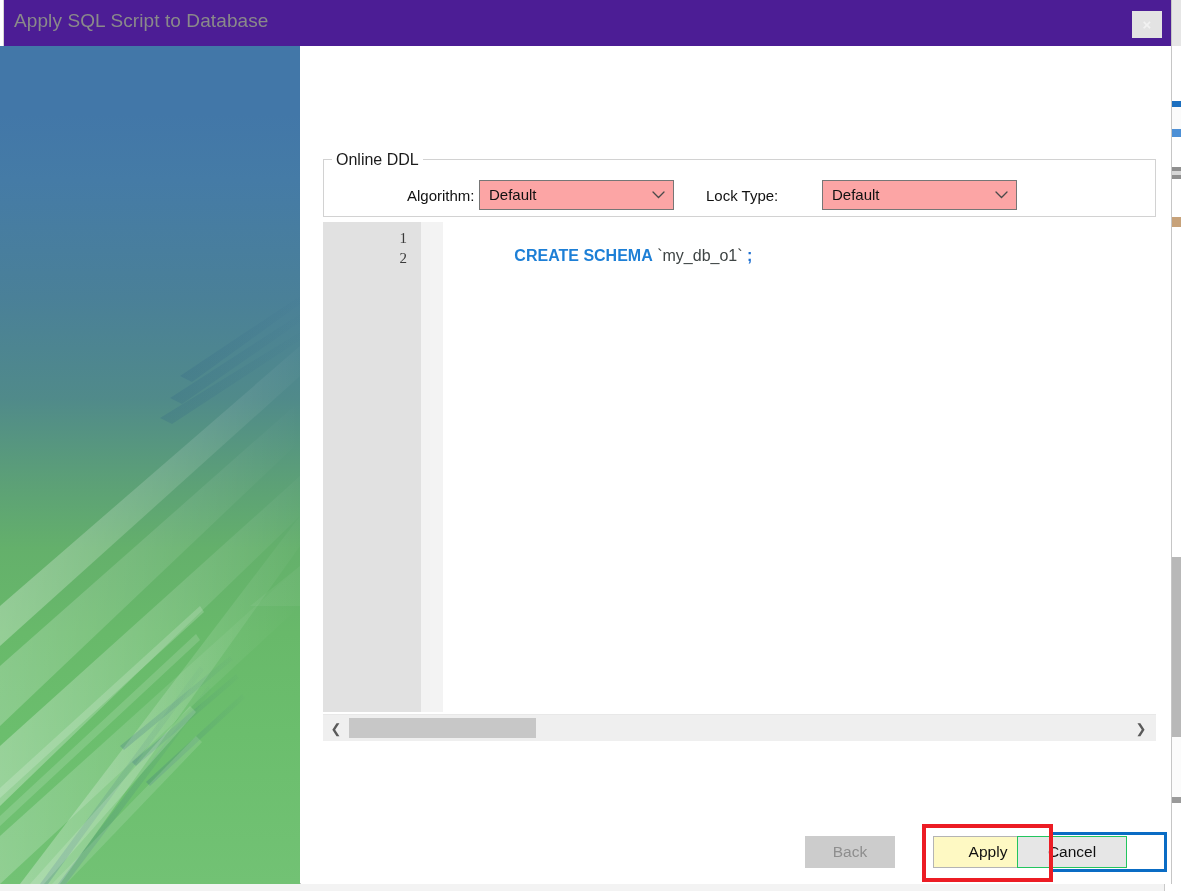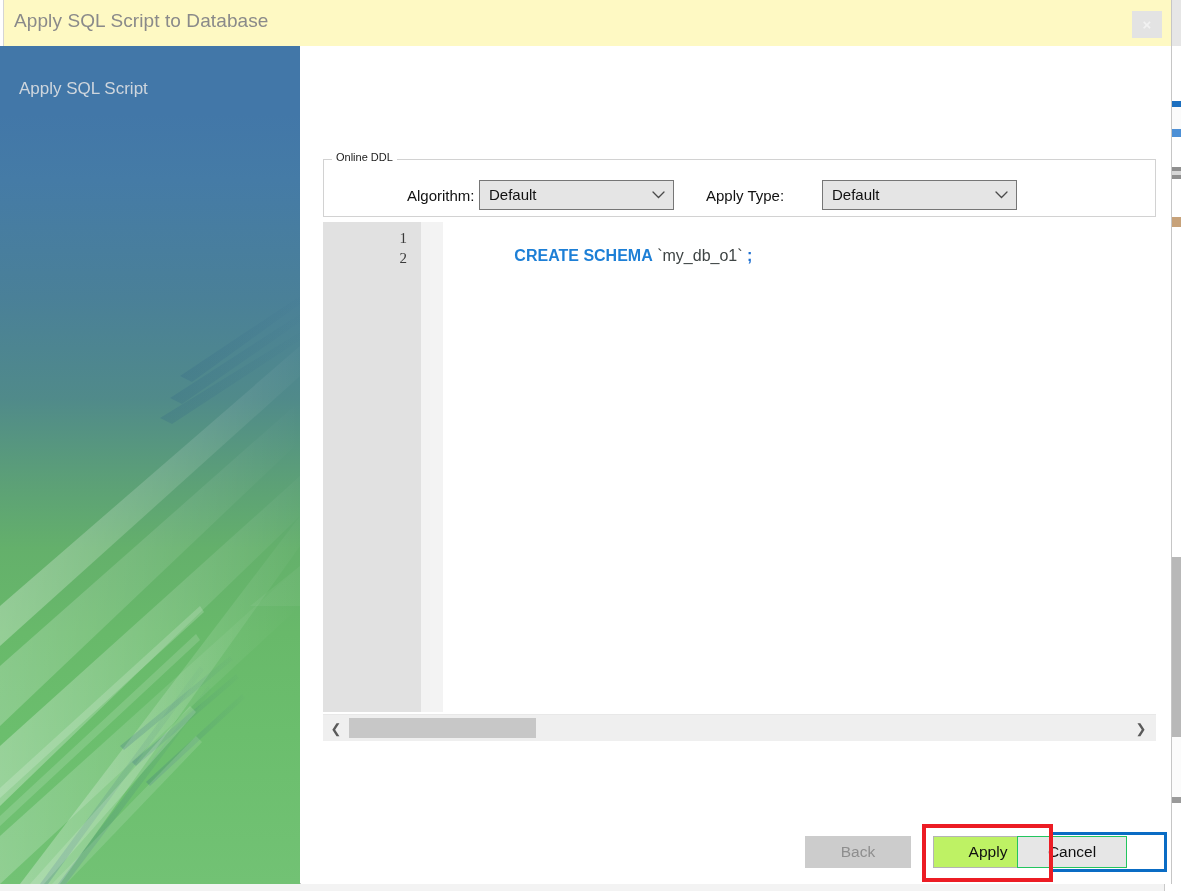--- a/index.html
+++ b/index.html
@@ -60,21 +60,21 @@
     border-top: none;
     box-sizing: border-box;
   }
 
   
   .titlebar {
     position: absolute;
     left: 0; top: 0;
     width: 100%;
     height: 46px;
-    background: #fef9c3;
+    background: #4c1d95;
   }
   .titlebar-text {
     position: absolute;
     left: 14px; top: 10px;
     font-size: 19px;
     color: #8a8a8a;
     letter-spacing: 0.1px;
     white-space: nowrap;
   }
   .close-btn {
@@ -171,38 +171,38 @@
     width: 833px;
     height: 58px;
     border: 1px solid #d2d2d2;
     box-sizing: border-box;
   }
   .groupbox-legend {
     position: absolute;
     left: 8px; top: -9px;
     background: #ffffff;
     padding: 0 4px;
-    font-size: 11px;
+    font-size: 16px;
     color: #1b1b1b;
     white-space: nowrap;
   }
   .gb-label {
     position: absolute;
     font-size: 15px;
     color: #111111;
     white-space: nowrap;
   }
   .gb-label-algo { left: 83px; top: 27px; }
   .gb-label-lock { left: 382px; top: 27px; }
 
   .combo {
     position: absolute;
     height: 30px;
     border: 1px solid #767676;
-    background: #e5e5e5;
+    background: #fca5a5;
     box-sizing: border-box;
   }
   .combo-algo { left: 155px; top: 20px; width: 195px; }
   .combo-lock { left: 498px; top: 20px; width: 195px; }
   .combo-val {
     position: absolute;
     left: 9px; top: 5px;
     font-size: 15px;
     color: #111111;
     white-space: nowrap;
@@ -306,29 +306,29 @@
     box-sizing: border-box;
     display: flex;
     align-items: center;
     justify-content: center;
     font-size: 15.5px;
     cursor: default;
     user-select: none;
   }
   .btn-back {
     left: 504px; top: 790px;
-    width: 106px; height: 32px;
+    width: 90px; height: 32px;
     background: #cccccc;
     border: 1px solid #cccccc;
     color: #8e8e8e;
   }
   .btn-apply {
     left: 632px; top: 790px;
     width: 110px; height: 32px;
-    background: #bef264;
+    background: #fef9c3;
     border: 1px solid #b4b4b4;
     color: #101010;
   }
   .btn-cancel {
     left: 716px; top: 790px;
     width: 110px; height: 32px;
     background: #e6e6e6;
     border: 1px solid #22c55e;
     color: #101010;
   }
@@ -431,43 +431,40 @@
           <polygon points="58,838 208,640 212,644 66,838" fill="url(#lgd)"></polygon>
 
           <polygon points="0,742 200,560 204,566 0,752" fill="#ffffff" opacity="0.18"></polygon>
           <polygon points="0,770 196,588 200,594 0,780" fill="#ffffff" opacity="0.14"></polygon>
           <polygon points="30,838 190,660 196,666 44,838" fill="#ffffff" opacity="0.16"></polygon>
           <polygon points="52,838 196,690 202,696 66,838" fill="#ffffff" opacity="0.12"></polygon>
           <polygon points="250,560 300,520 300,560 262,560" fill="#ffffff" opacity="0.05"></polygon>
         </svg>
       </div>
 
-      <div class="sb-item sb-item-inactive">
-        <span>Apply SQL Script</span>
-      </div>
     </div>
 
     <div class="content">
 
 
       <div class="groupbox">
         <div class="groupbox-legend">Online DDL</div>
 
         <div class="gb-label gb-label-algo">Algorithm:</div>
 
         <div class="combo combo-algo">
           <span class="combo-val">Default</span>
           <span class="combo-arrow">
             <svg width="13" height="8" viewBox="0 0 13 8">
               <path d="M1 1 L6.5 6.5 L12 1" stroke="#4a4a4a" stroke-width="1.3" fill="none" stroke-linecap="round"></path>
             </svg>
           </span>
         </div>
 
-        <div class="gb-label gb-label-lock">Apply Type:</div>
+        <div class="gb-label gb-label-lock">Lock Type:</div>
 
         <div class="combo combo-lock">
           <span class="combo-val">Default</span>
           <span class="combo-arrow">
             <svg width="13" height="8" viewBox="0 0 13 8">
               <path d="M1 1 L6.5 6.5 L12 1" stroke="#4a4a4a" stroke-width="1.3" fill="none" stroke-linecap="round"></path>
             </svg>
           </span>
         </div>
       </div>

